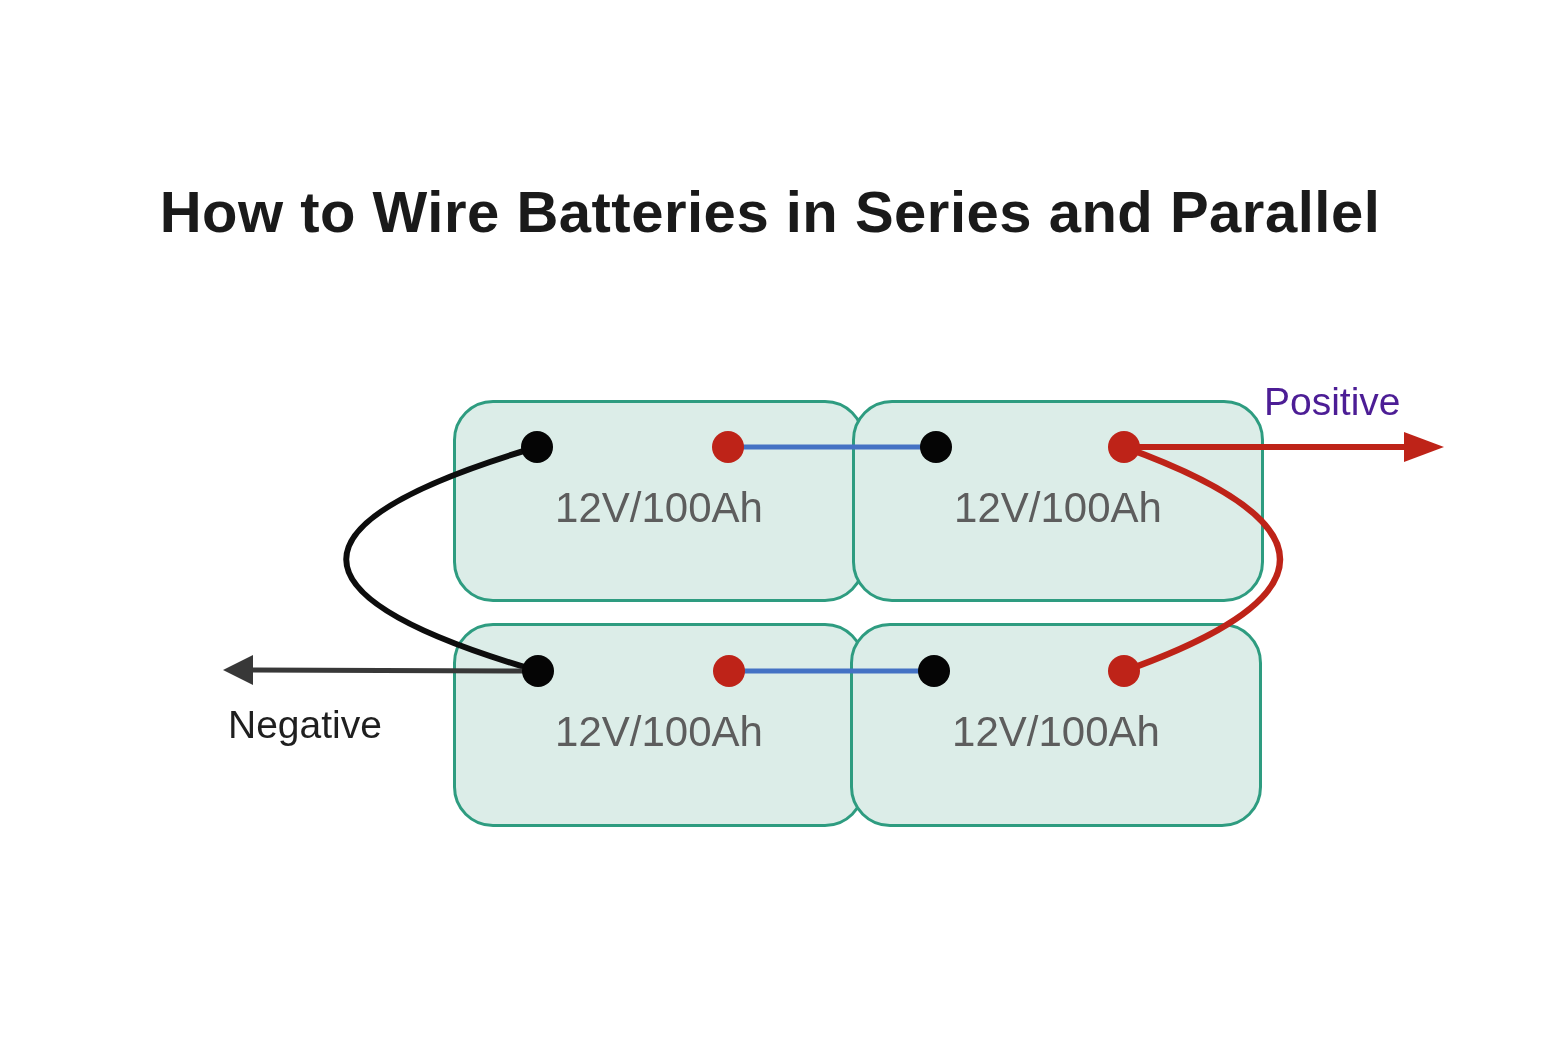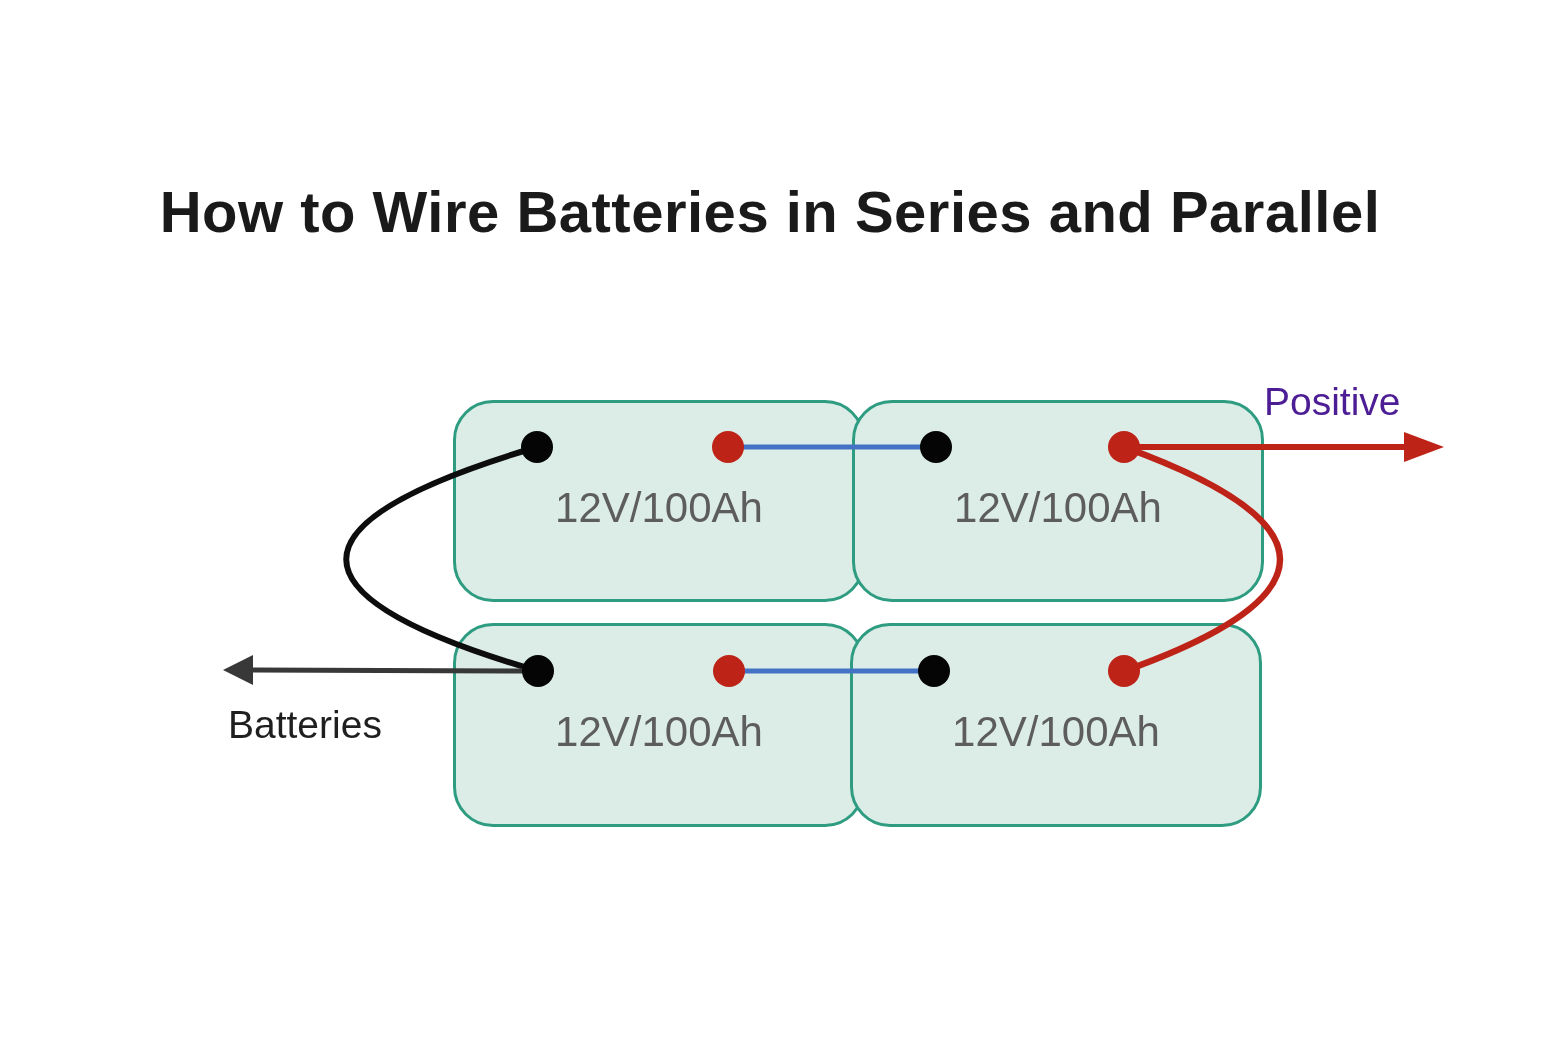--- a/index.html
+++ b/index.html
@@ -93,15 +93,15 @@
     <circle cx="1124" cy="447" r="16" fill="#BE2318"></circle>
 
     <circle cx="538" cy="671" r="16" fill="#050505"></circle>
     <circle cx="729" cy="671" r="16" fill="#BE2318"></circle>
     <circle cx="934" cy="671" r="16" fill="#050505"></circle>
     <circle cx="1124" cy="671" r="16" fill="#BE2318"></circle>
   </svg>
 
   <div class="annotation positive" style="color: #4c1d95;">Positive</div>
 
-  <div class="annotation negative" style="color: rgb(31, 31, 31);">Batteries</div>
+  <div class="annotation negative" style="color: rgb(31, 31, 31);">Negative</div>
 
 </div>
 
 </body></html>

